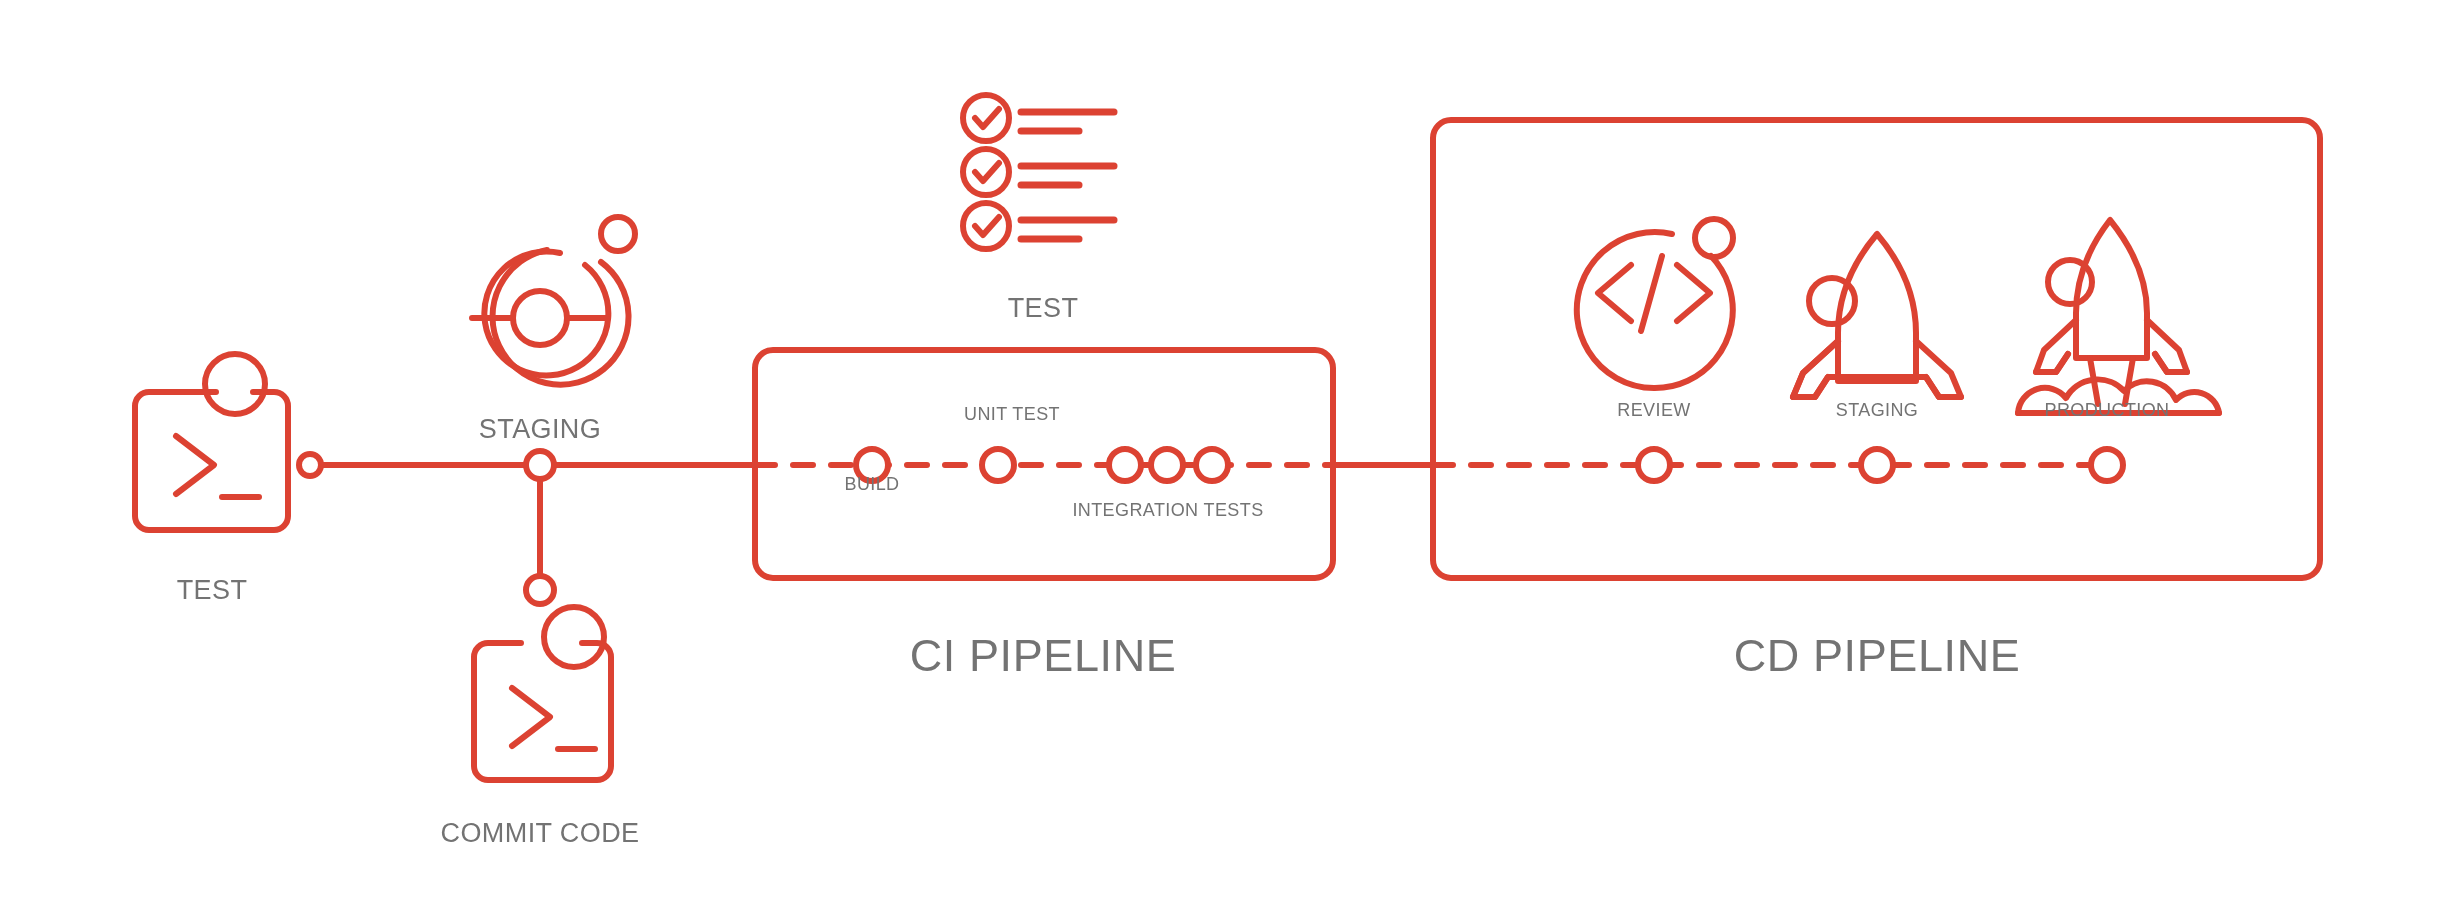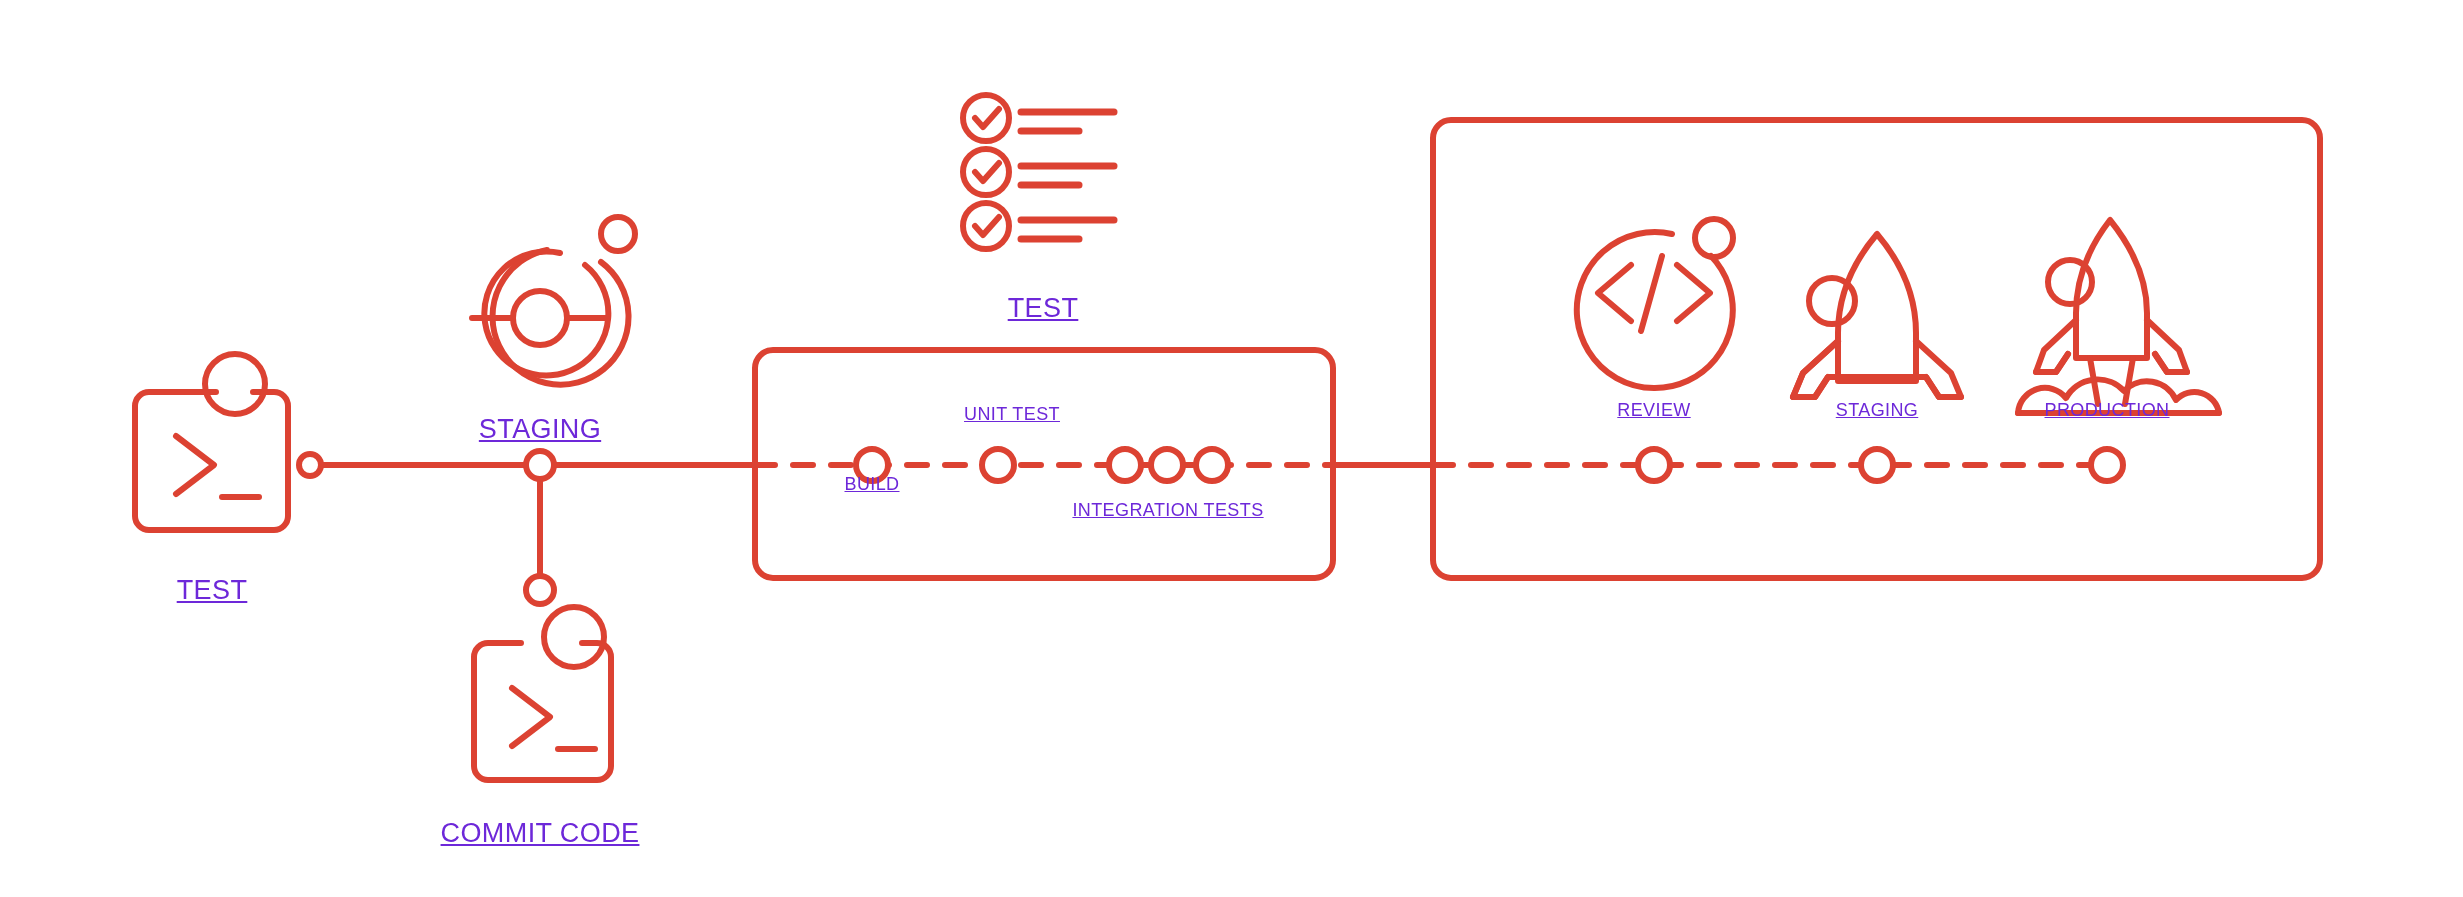--- a/index.html
+++ b/index.html
@@ -21,26 +21,25 @@
   }
   #stage > svg {
     position: absolute;
     top: 0;
     left: 0;
     width: 2463px;
     height: 897px;
   }
   .lbl {
     position: absolute;
-    color: #6d28d9;
+    color: #737373;
     font-family: "Liberation Sans", sans-serif;
     white-space: nowrap;
     transform: translateX(-50%);
     letter-spacing: 0.4px;
-    text-decoration: underline;
   }
   .lbl-node {
     font-size: 27px;
   }
   .lbl-stage {
     font-size: 18px;
   }
   .lbl-pipeline {
     font-size: 45px;
     letter-spacing: 0.6px;
@@ -189,15 +188,17 @@
   <div class="lbl lbl-stage" style="left:1012px; top:404px;">UNIT TEST</div>
 
   <div class="lbl lbl-stage" style="left:1168px; top:500px;text-align:right;">INTEGRATION TESTS</div>
 
   <div class="lbl lbl-stage" style="left:1654px; top:400px;">REVIEW</div>
 
   <div class="lbl lbl-stage" style="left:1877px; top:400px;text-align:center;">STAGING</div>
 
   <div class="lbl lbl-stage" style="left:2107px; top:400px;">PRODUCTION</div>
 
-
+  <div class="lbl lbl-pipeline" style="left:1043px; top:630px;">CI PIPELINE</div>
+
+  <div class="lbl lbl-pipeline" style="left:1877px; top:630px;">CD PIPELINE</div>
 
 </div>
 
 </body></html>

